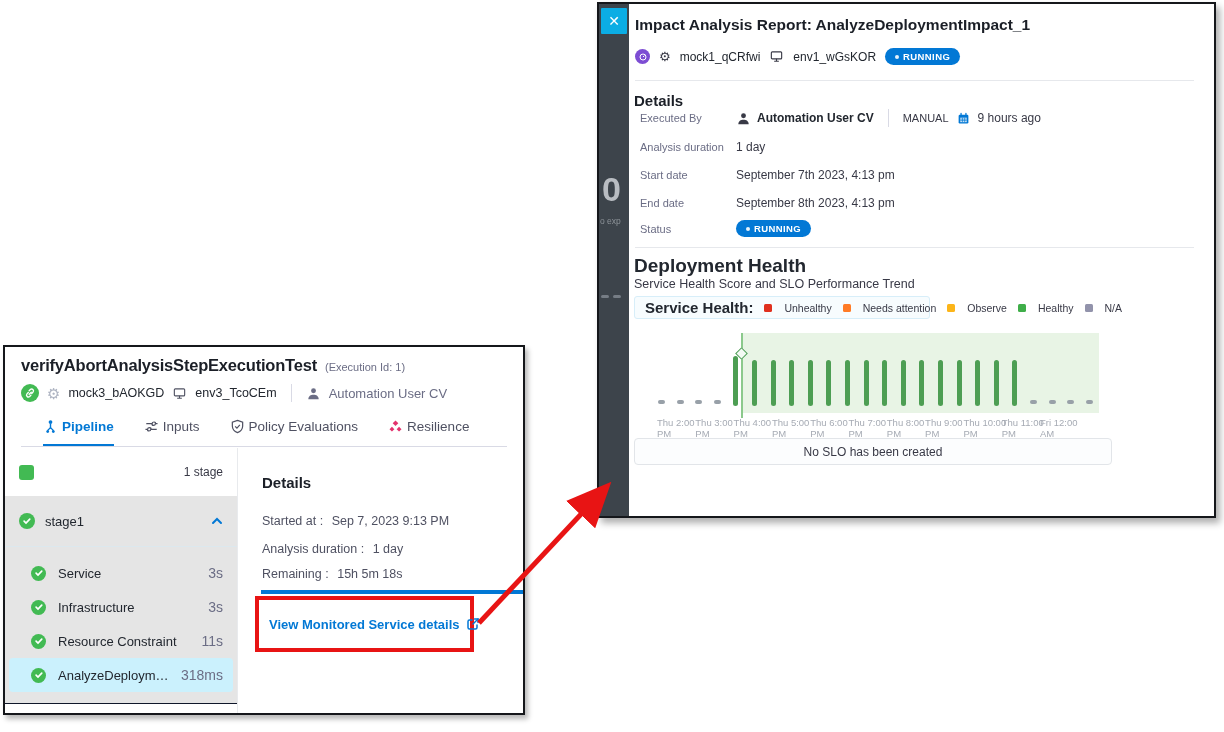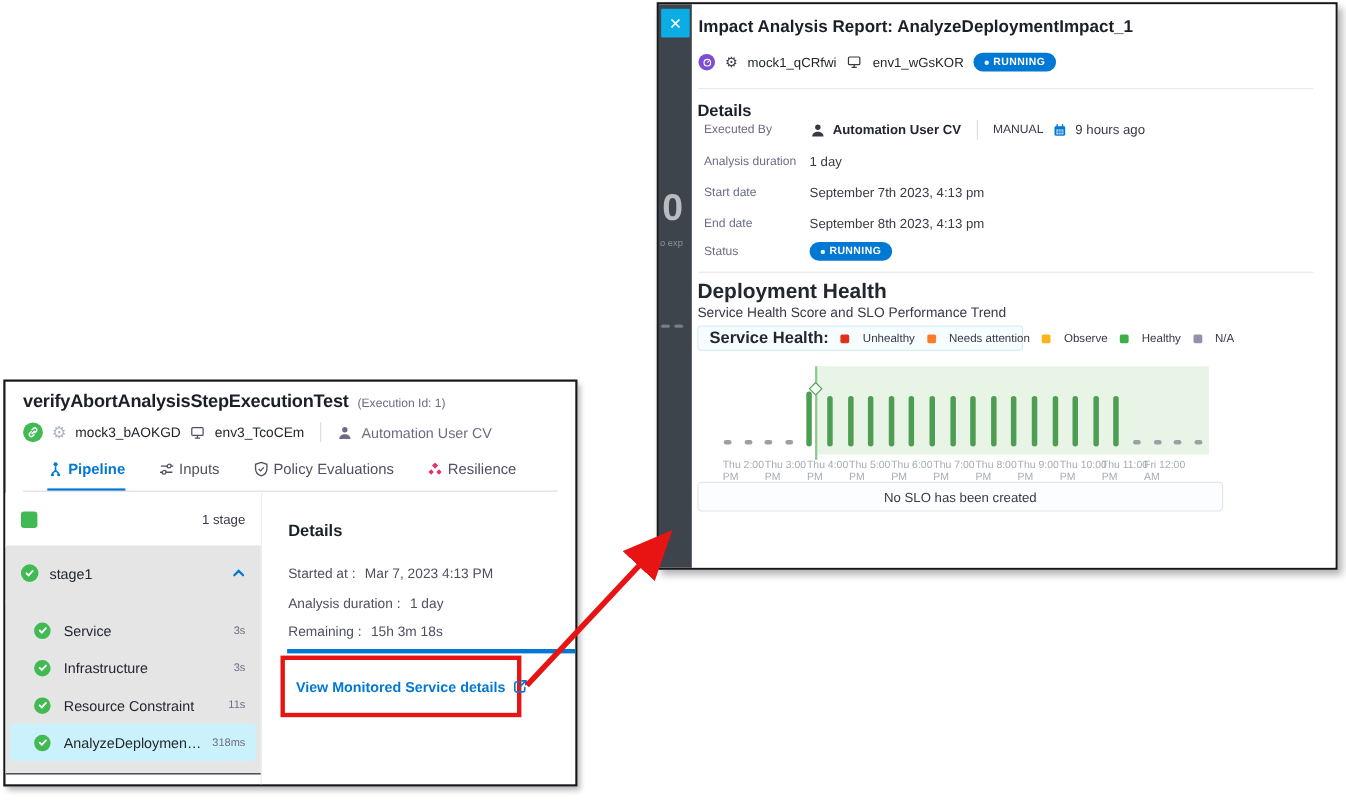--- a/index.html
+++ b/index.html
@@ -34,21 +34,21 @@
   .blue-section{position:absolute;top:48px;left:0;right:0;bottom:9px;background:#e5e5e5;border-bottom:1px solid #0f172a;}
   .stage-row{height:50px;display:flex;align-items:center;padding:0 14px;border-bottom:1px solid #dce8ee;}
   .check-circle{width:16px;height:16px;border-radius:50%;background:#42ba53;display:inline-flex;align-items:center;justify-content:center;flex:none;}
   .check-circle.sm{width:15px;height:15px;}
   .stage-name{margin-left:10px;font-size:13px;color:#22272f;flex:1;}
   .chev-up{display:inline-flex;width:12px;height:12px;}
   .steps{padding-top:9px;}
   .step-row{height:34px;margin:0 4px;padding:0 10px 0 22px;display:flex;align-items:center;border-radius:4px;}
   .step-row.selected{background:#cbf1fd;}
   .step-label{margin-left:12px;font-size:13px;color:#22272f;flex:1;white-space:nowrap;overflow:hidden;text-overflow:ellipsis;}
-  .step-dur{font-size:10px;color:#6b6d85;margin-left:8px;flex:none;}
+  .step-dur{font-size:14px;color:#6b6d85;margin-left:8px;flex:none;}
   .details-col{flex:1;position:relative;}
   .lp-details-h{position:absolute;top:26px;left:24px;font-size:15px;font-weight:bold;color:#1b1f27;}
   .kv{position:absolute;left:24px;font-size:12.5px;color:#4f5162;white-space:nowrap;}
   .kv .v{margin-left:5px;}
   .blue-line{position:absolute;top:142px;left:23px;right:0;height:3.5px;background:#0278d5;}
   .red-box{position:absolute;top:148px;left:17px;width:219px;height:56px;border:4px solid #e81414;
     display:flex;align-items:center;padding-left:10px;box-sizing:border-box;}
   .ms-link{display:flex;align-items:center;gap:6px;font-size:13px;font-weight:bold;color:#0278d5;cursor:pointer;white-space:nowrap;}
   .ext-icon{display:inline-flex;width:14px;height:14px;}
 
@@ -235,29 +235,29 @@
                 <span class="step-dur">318ms</span>
               </div>
             </div>
         </div>
       </div>
 
       <div class="details-col">
         <div class="lp-details-h">Details</div>
         <div class="kv" style="top:66px;">
           <span>Started at :</span>
-          <span class="v">Mar 7, 2023 4:13 PM</span>
+          <span class="v">Sep 7, 2023 9:13 PM</span>
         </div>
         <div class="kv" style="top:94px;">
           <span>Analysis duration :</span>
           <span class="v">1 day</span>
         </div>
         <div class="kv" style="top:119px;">
           <span>Remaining :</span>
-          <span class="v">15h 3m 18s</span>
+          <span class="v">15h 5m 18s</span>
         </div>
         <div class="blue-line"></div>
         <div class="red-box">
           <span class="ms-link">
             <span>View Monitored Service details</span>
             <span class="ext-icon">
               <svg viewBox="0 0 14 14" fill="none" stroke="#0278d5" stroke-width="1.5" stroke-linecap="round">
                   <path d="M6 3H3.5A1.5 1.5 0 0 0 2 4.5v6A1.5 1.5 0 0 0 3.5 12h6A1.5 1.5 0 0 0 11 10.5V8"></path>
                   <path d="M8.5 2H12v3.5"></path>
                   <path d="M12 2L7 7"></path>

